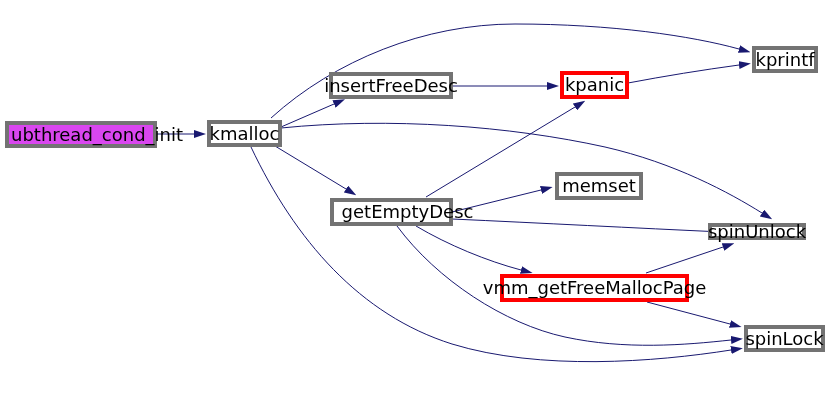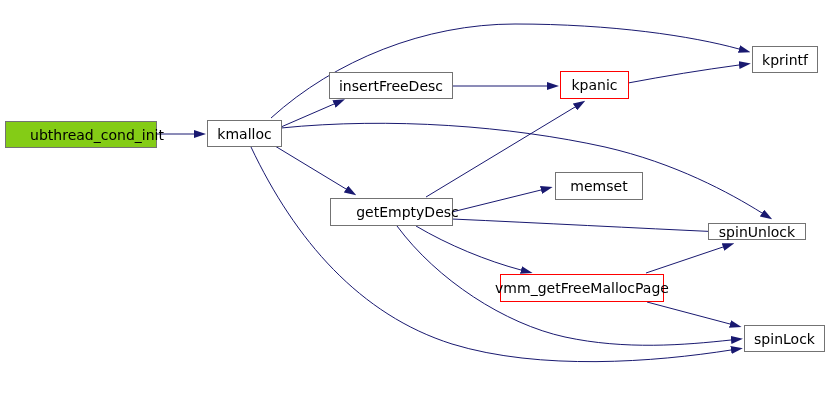--- a/index.html
+++ b/index.html
@@ -16,30 +16,30 @@
     left: 0; top: 0;
     width: 837px; height: 407px;
     pointer-events: none;
   }
   .node {
     position: absolute;
     box-sizing: border-box;
     display: flex;
     align-items: center;
     justify-content: center;
-    border: 1px solid #737373;
+    border: 4px solid #737373;
     background: #ffffff;
     color: #000000;
-    font-size: 14px;
+    font-size: 18px;
     line-height: 1;
     white-space: nowrap;
     cursor: pointer;
   }
   .node.root {
-    background: #84cc16;
+    background: #d946ef;
     cursor: default;
     padding-left: 32px;
   }
   .node.hl {
     border-color: #ff0000;
   }
 </style>
 </head>
 <body>
 
@@ -79,17 +79,17 @@
   <div class="node hl" style="left:560px; top:71px; width:69px; height:28px;">kpanic</div>
 
   <div class="node" style="left:752px; top:46px; width:66px; height:27px;">kprintf</div>
 
   <div class="node" style="left:330px; top:198px; width:123px; height:28px;padding-left:32px;">getEmptyDesc</div>
 
   <div class="node" style="left:555px; top:172px; width:88px; height:28px;">memset</div>
 
   <div class="node" style="left:708px; top:223px; width:98px; height:17px;">spinUnlock</div>
 
-  <div class="node hl" style="left:500px; top:274px; width:164px; height:28px;">vmm_getFreeMallocPage</div>
+  <div class="node hl" style="left:500px; top:274px; width:189px; height:28px;">vmm_getFreeMallocPage</div>
 
   <div class="node" style="left:744px; top:325px; width:81px; height:27px;">spinLock</div>
 
 </div>
 
 </body></html>

